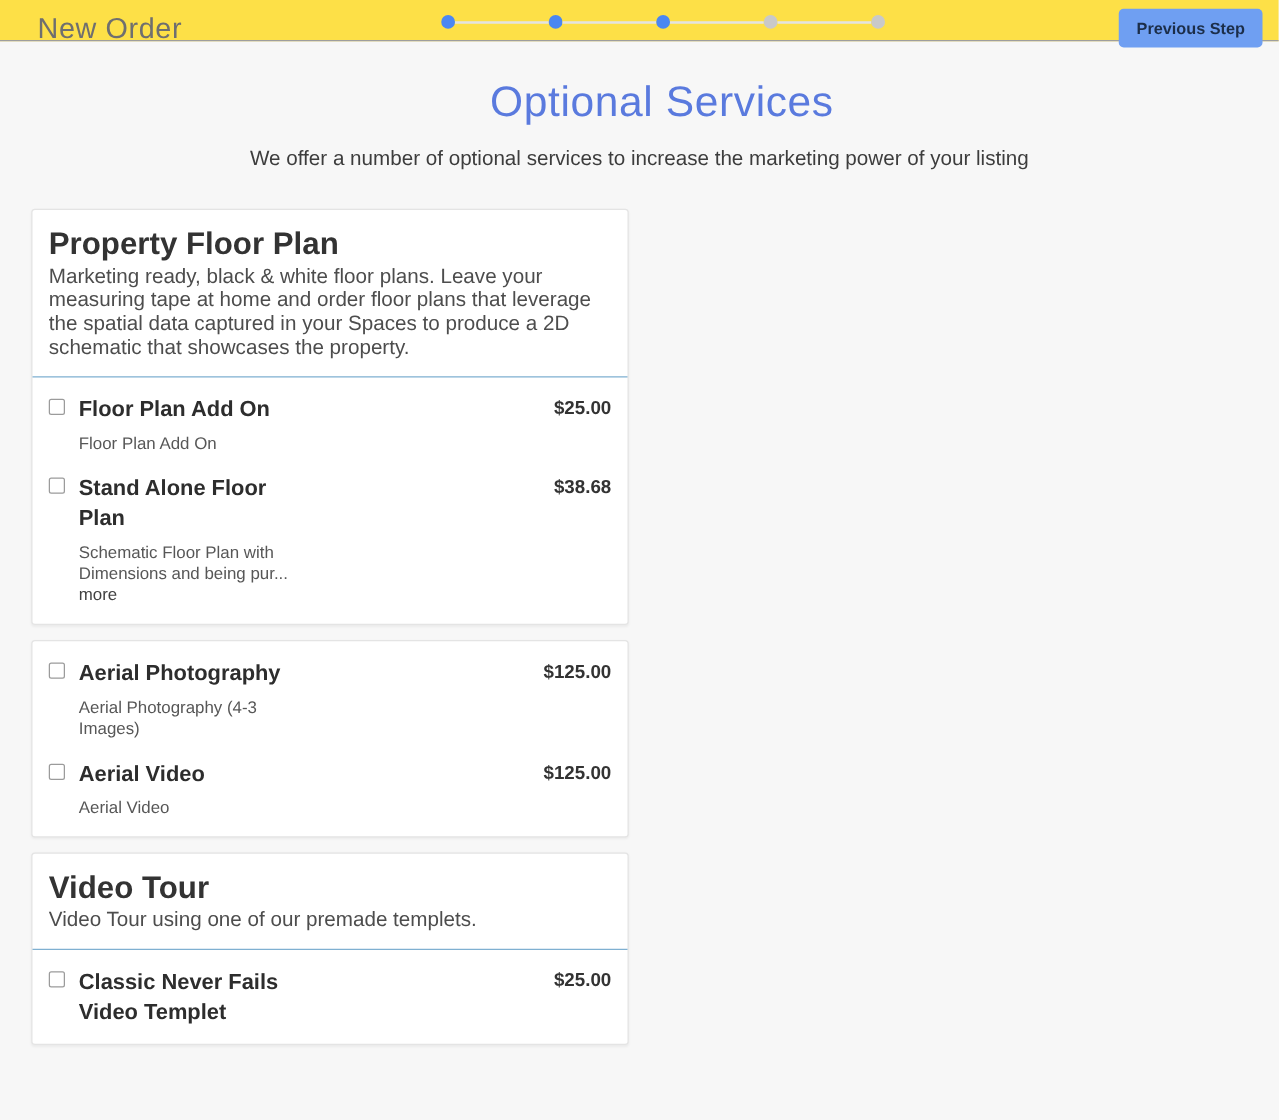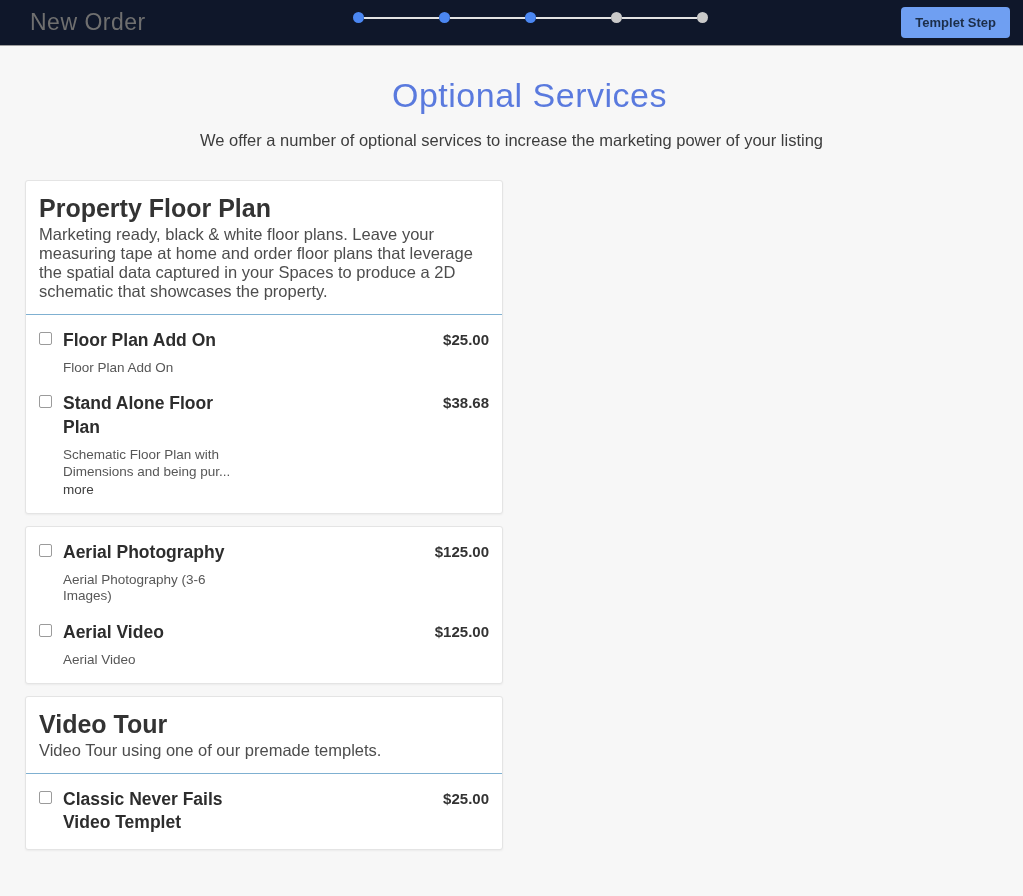--- a/index.html
+++ b/index.html
@@ -6,22 +6,22 @@
   html, body {
     width: 1023px; height: 896px;
     overflow: hidden;
     background: #f7f7f7;
     font-family: "Liberation Sans", sans-serif;
     color: #333;
   }
   
   .topbar {
     position: relative;
-    width: 100%; height: 46px;
-    background: #0f172a;
+    width: 100%; height: 33px;
+    background: #fde047;
     border-bottom: 1px solid #9e9e9e;
     padding-left: 34px;
   }
   .topbar-title {
     position: absolute; left: 30px; top: 9px;
     font-size: 23px; font-weight: 400; color: #6f6f6f;
     letter-spacing: 0.5px;
   }
   .stepper {
     position: absolute; left: 353px; top: 12px;
@@ -116,21 +116,21 @@
       <span class="step-dot active"></span>
       <span class="step-line"></span>
       <span class="step-dot active"></span>
       <span class="step-line"></span>
       <span class="step-dot active"></span>
       <span class="step-line"></span>
       <span class="step-dot"></span>
       <span class="step-line"></span>
       <span class="step-dot"></span>
     </div>
-  <button class="prev-btn">Templet Step</button>
+  <button class="prev-btn">Previous Step</button>
 </header>
 
 <div class="intro">
   <h1 class="intro-title">Optional Services</h1>
   <p class="intro-subtitle">We offer a number of optional services to increase the marketing power of your listing</p>
 </div>
 
 <div id="cards">
   <section class="card">
     <div class="card-head">
@@ -159,21 +159,21 @@
   </div>
 </div>
   </section>
 
   <section class="card">
     <div class="options">
   <div class="option">
     <span class="checkbox" role="checkbox" aria-checked="false"></span>
     <div class="opt-text">
       <div class="opt-title">Aerial Photography</div>
-      <div class="opt-desc">Aerial Photography (3-6 Images)</div>
+      <div class="opt-desc">Aerial Photography (4-3 Images)</div>
 
     </div>
     <div class="opt-price">$125.00</div>
   </div>
 
   <div class="option">
     <span class="checkbox" role="checkbox" aria-checked="false"></span>
     <div class="opt-text">
       <div class="opt-title">Aerial Video</div>
       <div class="opt-desc">Aerial Video</div>

